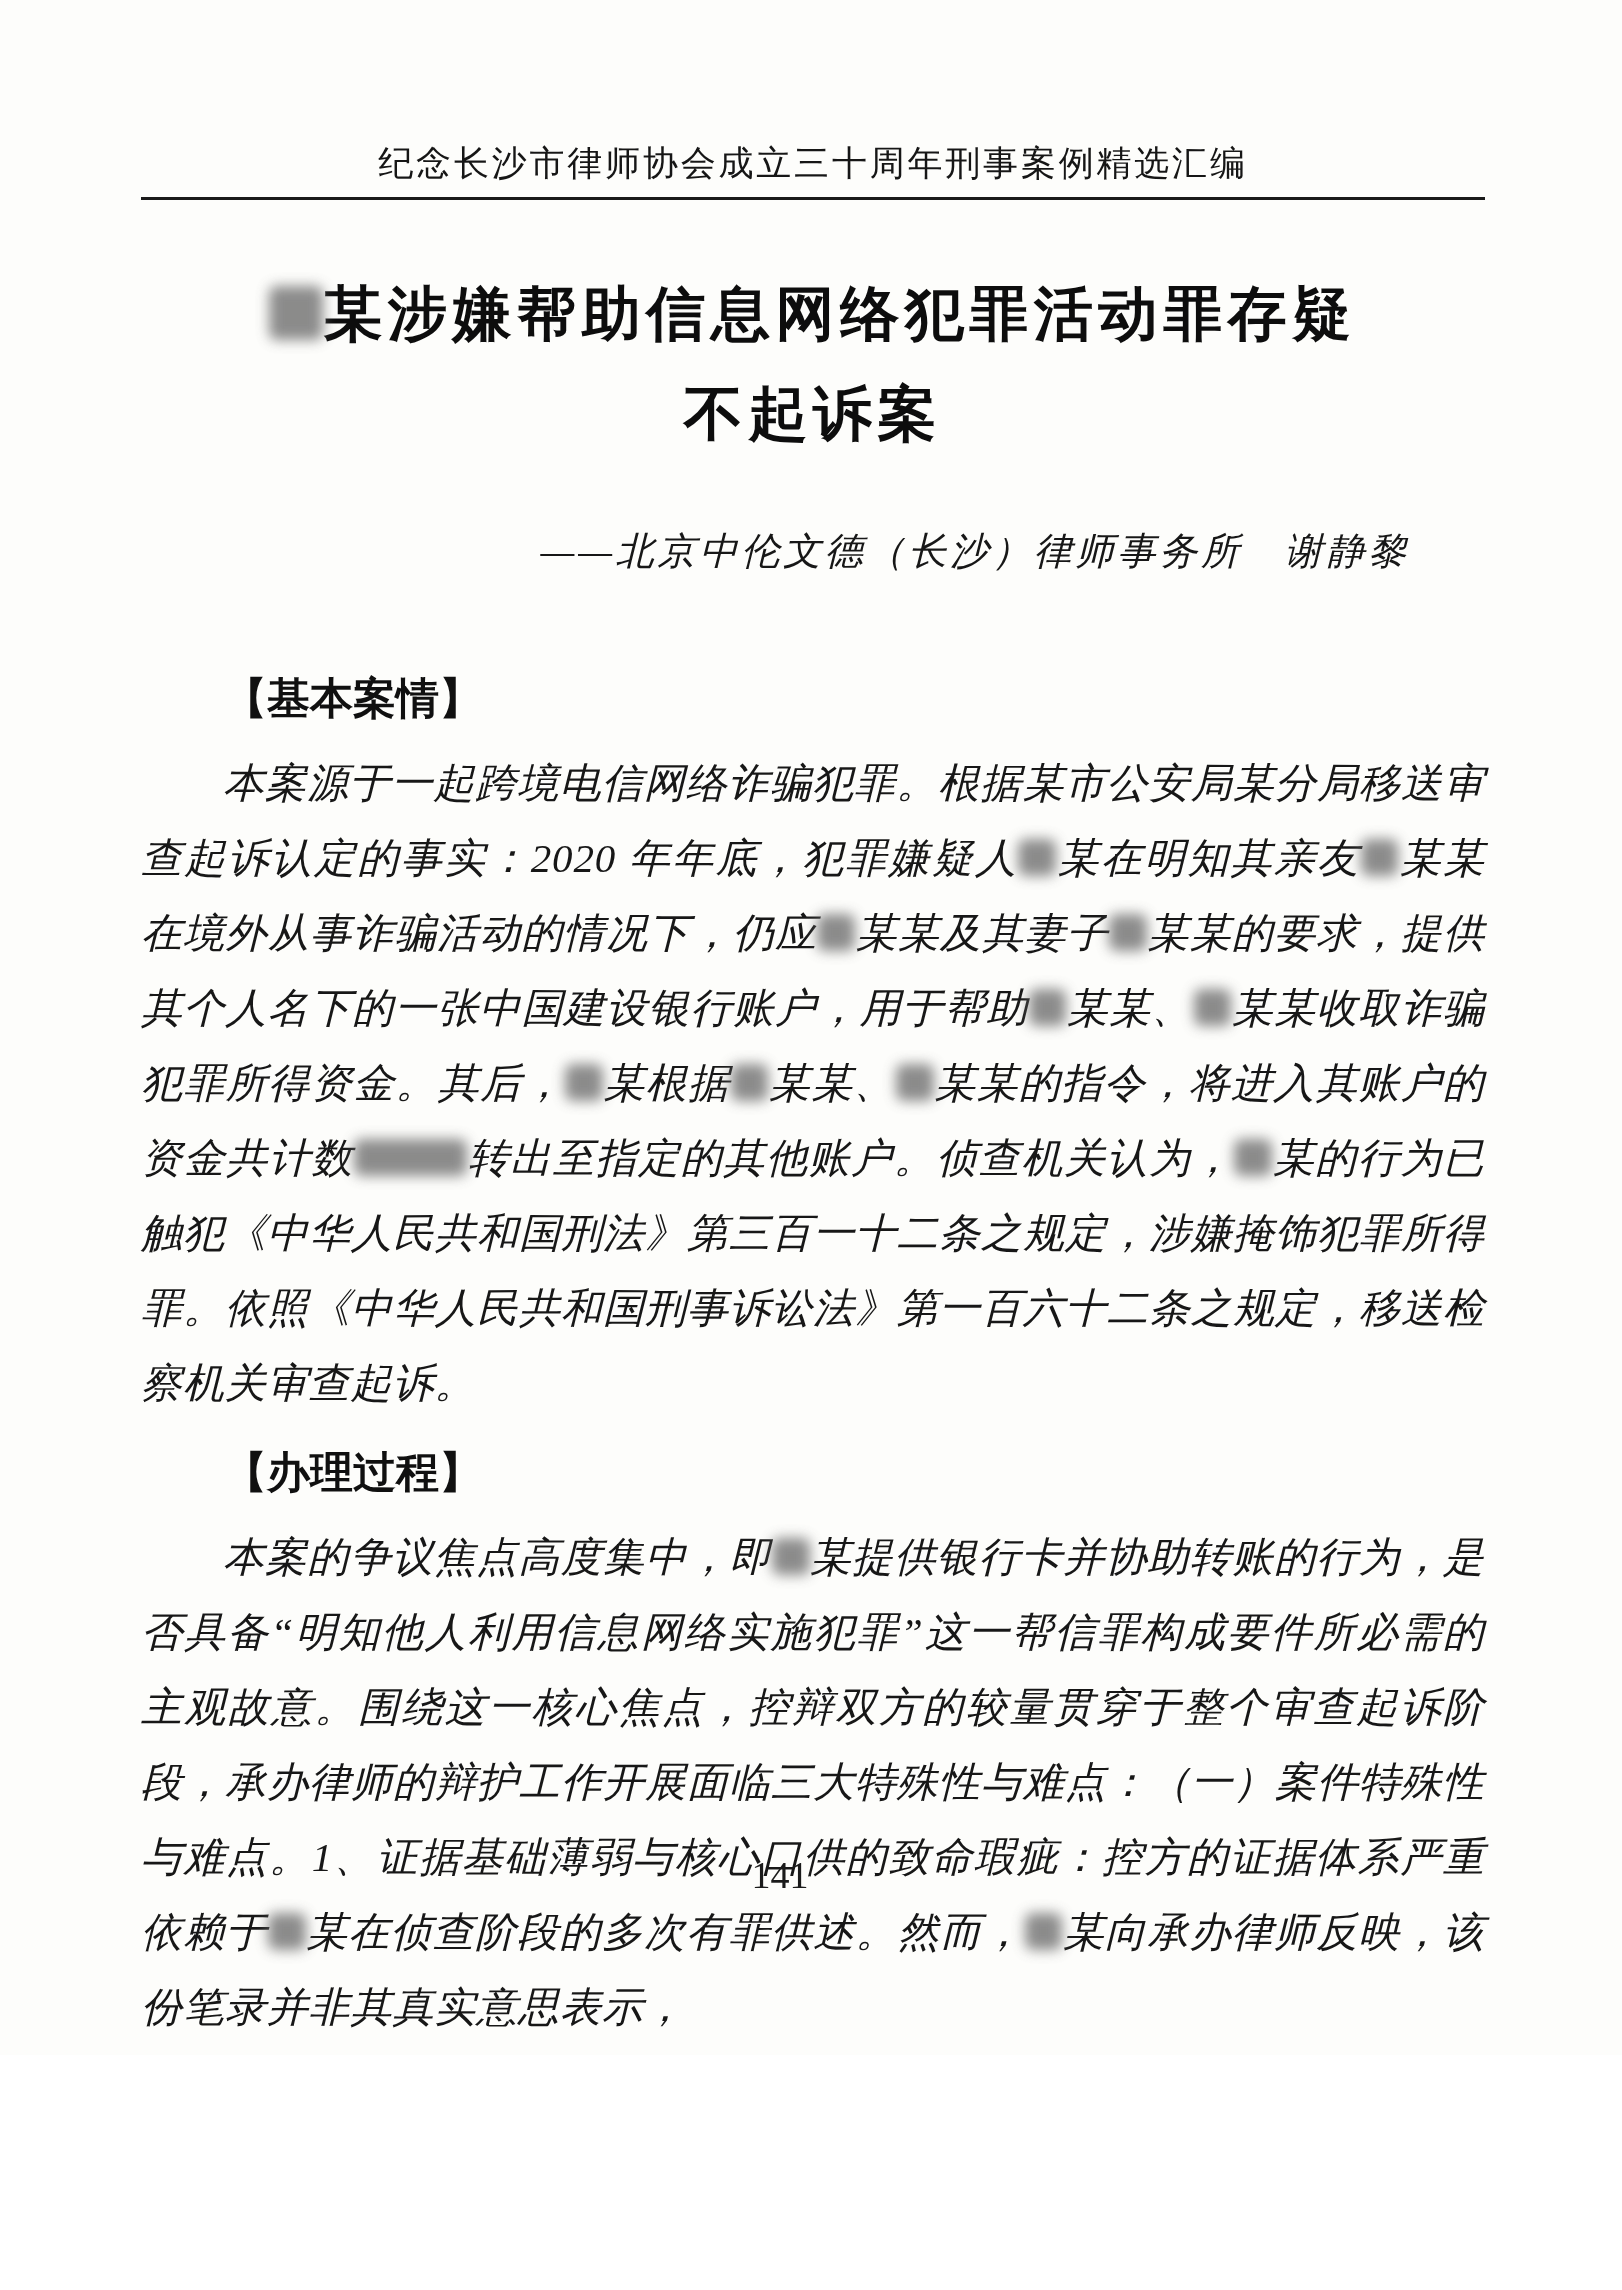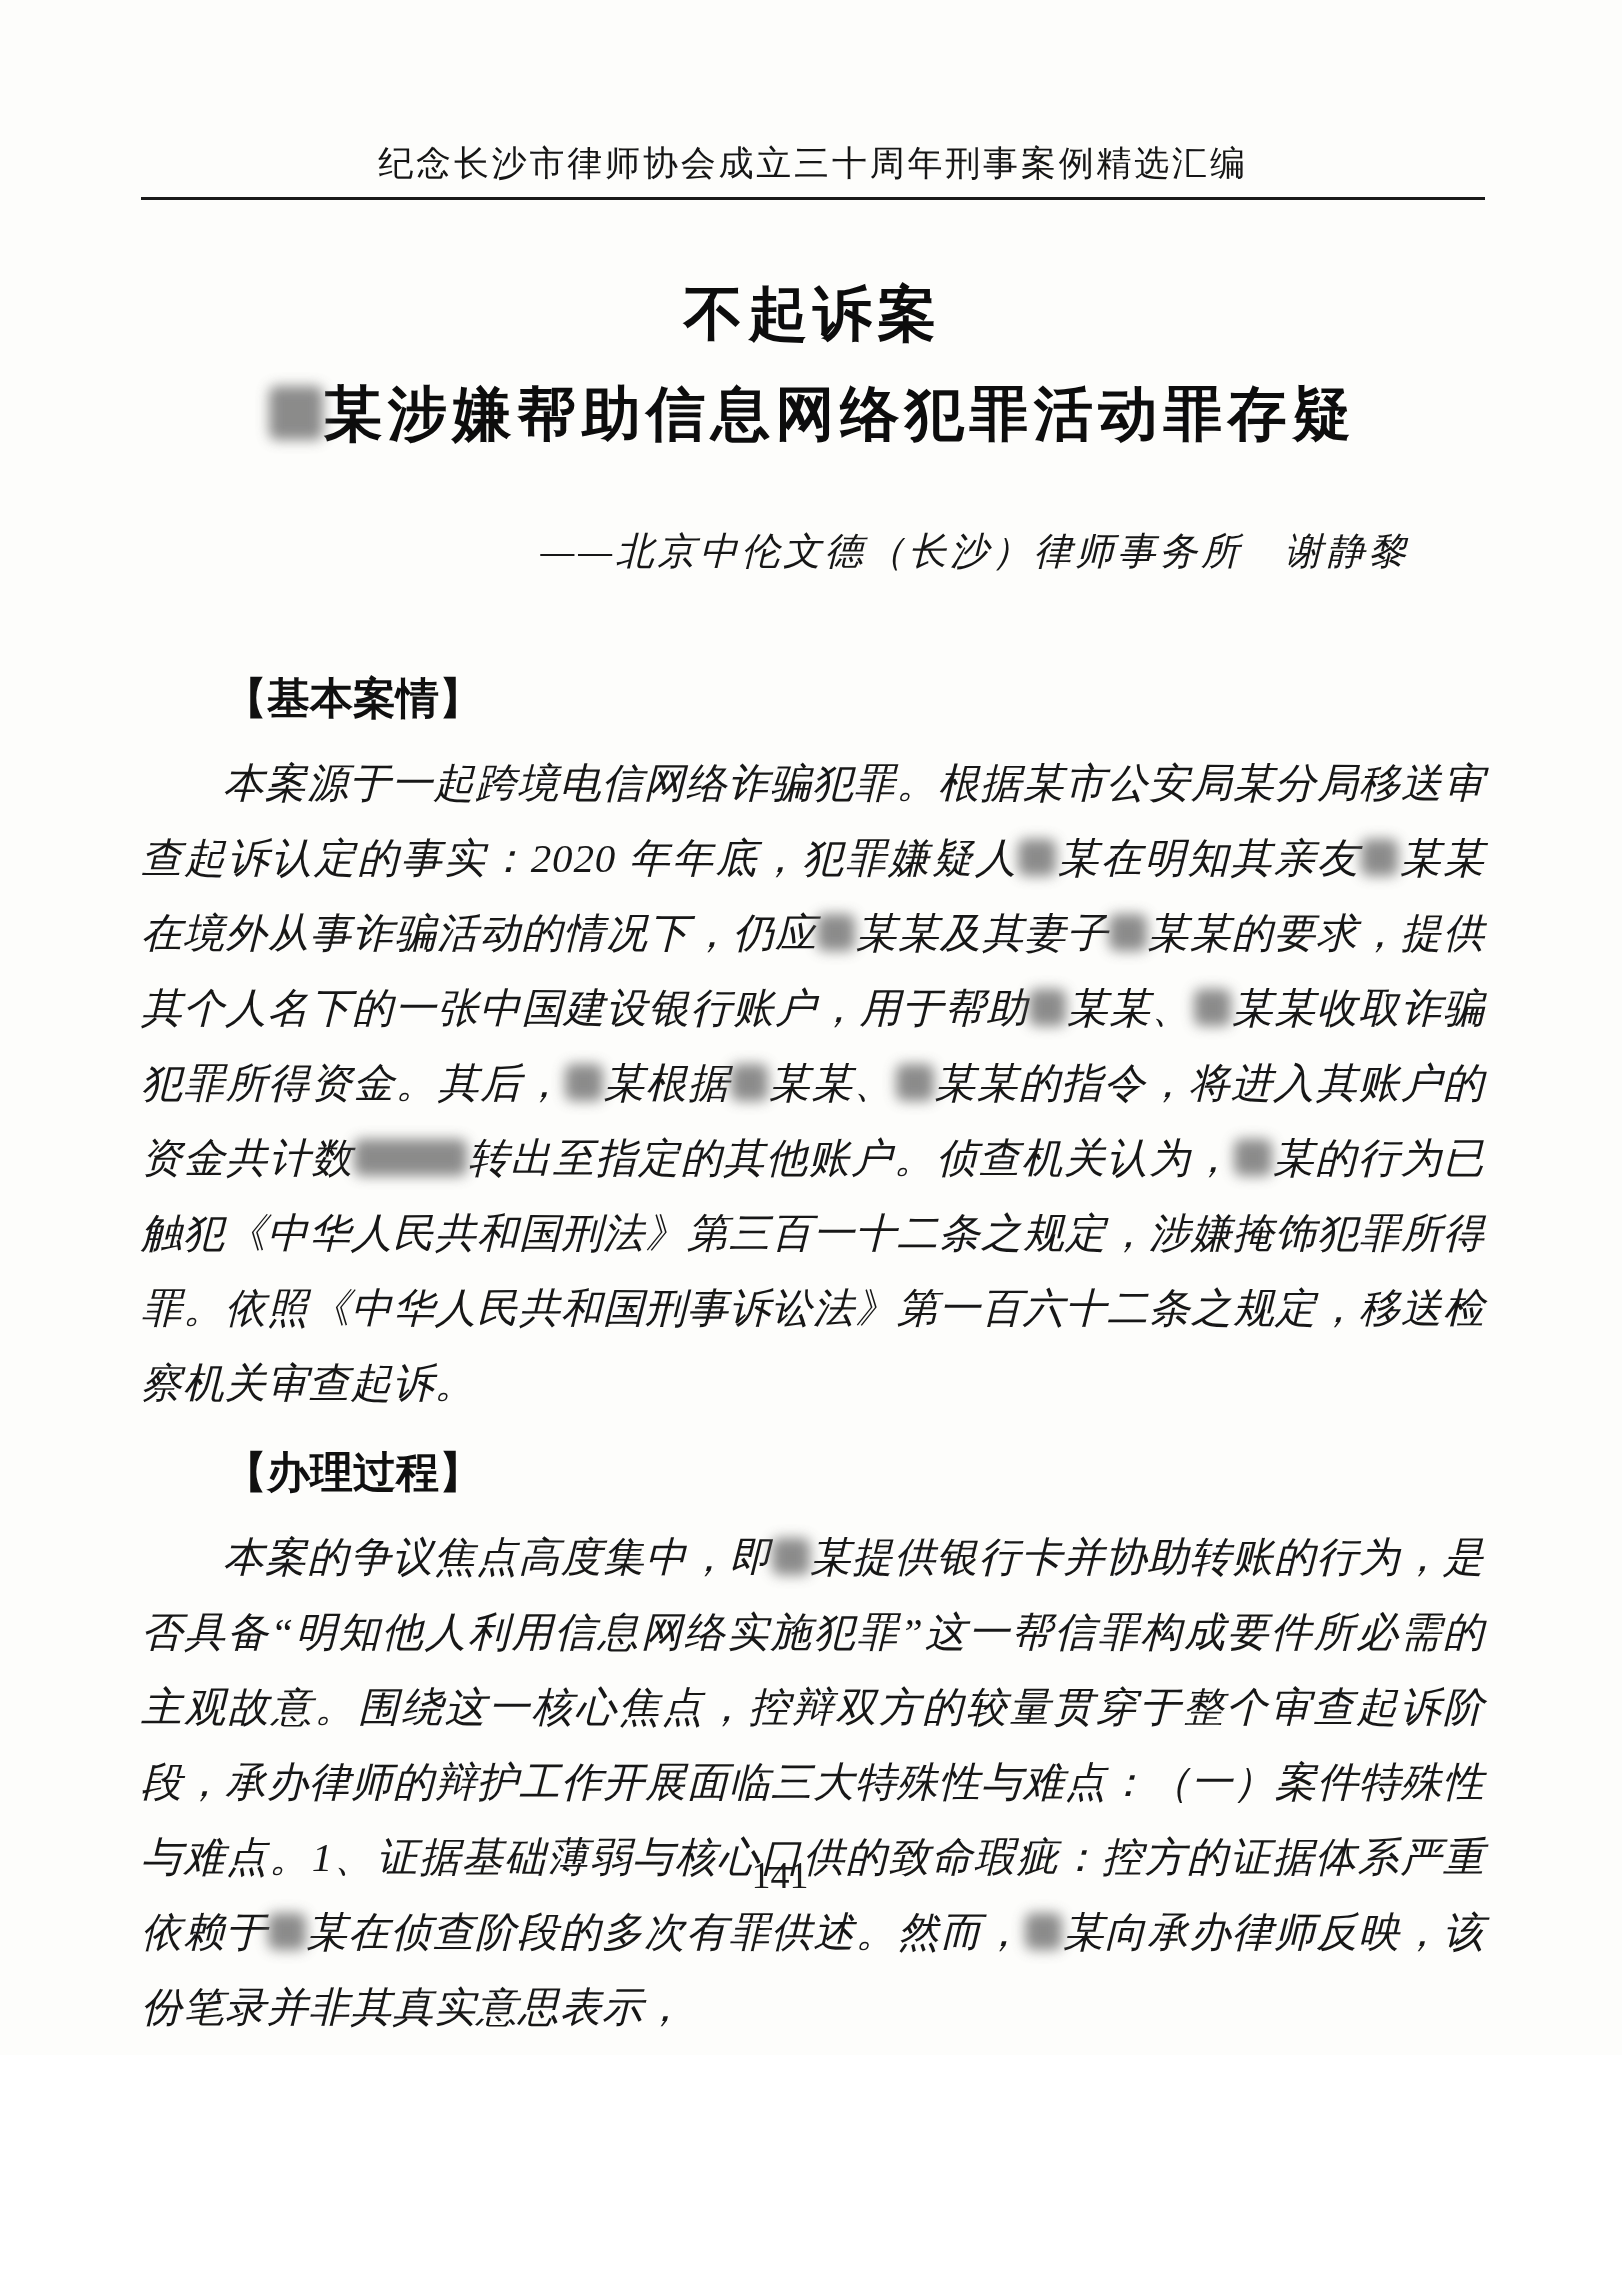--- a/index.html
+++ b/index.html
@@ -93,22 +93,22 @@
 </head>
 <body>
 
 <div class="page">
 
   <div class="doc-header">纪念长沙市律师协会成立三十周年刑事案例精选汇编</div>
 
   <hr class="header-rule">
 
   <div class="doc-title">
+    <div><span class="redact" style="width: 0.92em;"></span>某涉嫌帮助信息网络犯罪活动罪存疑</div>
     <div>不起诉案</div>
-    <div><span class="redact" style="width: 0.92em;"></span>某涉嫌帮助信息网络犯罪活动罪存疑</div>
   </div>
 
   <div class="doc-byline">——北京中伦文德（长沙）律师事务所　谢静黎</div>
 
   <div>
     <div class="section-heading">【基本案情】</div>
     <p class="body-par">本案源于一起跨境电信网络诈骗犯罪。根据某市公安局某分局移送审查起诉认定的事实：2020 年年底，犯罪嫌疑人<span class="redact" style="width: 0.92em;"></span>某在明知其亲友<span class="redact" style="width: 0.92em;"></span>某某在境外从事诈骗活动的情况下，仍应<span class="redact" style="width: 0.92em;"></span>某某及其妻子<span class="redact" style="width: 0.92em;"></span>某某的要求，提供其个人名下的一张中国建设银行账户，用于帮助<span class="redact" style="width: 0.92em;"></span>某某、<span class="redact" style="width: 0.92em;"></span>某某收取诈骗犯罪所得资金。其后，<span class="redact" style="width: 0.92em;"></span>某根据<span class="redact" style="width: 0.92em;"></span>某某、<span class="redact" style="width: 0.92em;"></span>某某的指令，将进入其账户的资金共计数<span class="redact" style="width: 2.76em;"></span>转出至指定的其他账户。侦查机关认为，<span class="redact" style="width: 0.92em;"></span>某的行为已触犯《中华人民共和国刑法》第三百一十二条之规定，涉嫌掩饰犯罪所得罪。依照《中华人民共和国刑事诉讼法》第一百六十二条之规定，移送检察机关审查起诉。</p>
   </div>
 
   <div>

